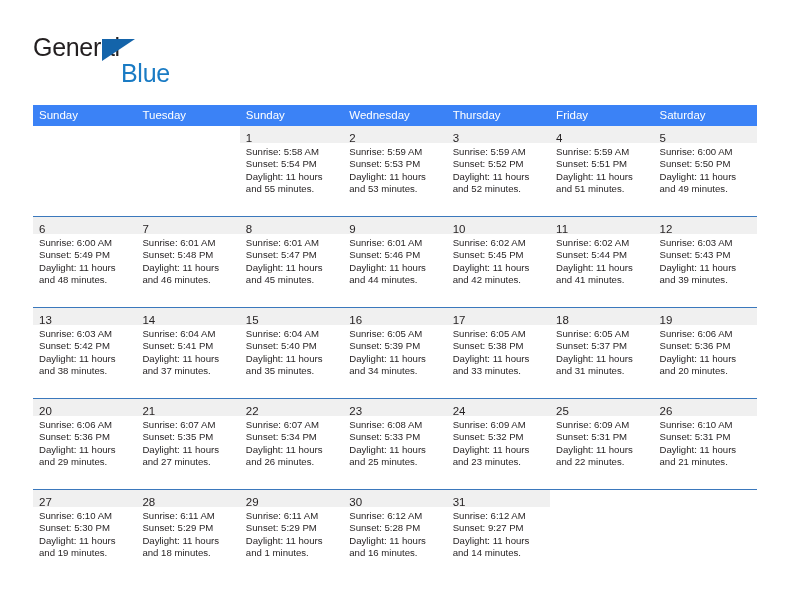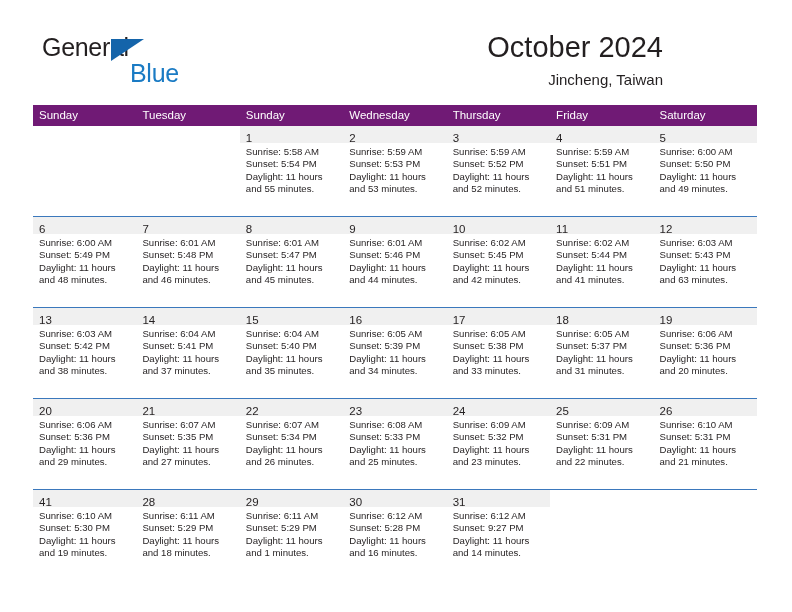--- a/index.html
+++ b/index.html
@@ -17,21 +17,21 @@
   .page {
     position: relative;
     width: 792px;
     height: 612px;
     box-sizing: border-box;
   }
 
   
   .header {
     position: absolute;
-    left: 9px; top: 0;
+    left: 0; top: 0;
     width: 689px;
     height: 100px;
   }
   .brand {
     position: absolute;
     left: 33px;
     top: 33px;
     width: 200px;
     height: 56px;
   }
@@ -90,21 +90,21 @@
   
   .calendar {
     position: absolute;
     left: 33px;
     top: 105px;
     width: 724px;
     border-collapse: collapse;
     table-layout: fixed;
   }
   .calendar th {
-    background: #701a75;
+    background: #3b82f6;
     color: #ffffff;
     font-size: 11.5px;
     font-weight: 400;
     text-align: left;
     padding: 4px 0 5px 6px;
     height: 12px;
     border: none;
   }
   .calendar col { width: 103.43px; }
 
@@ -152,24 +152,20 @@
 <div class="page">
 
   <div class="header">
 
     <div class="brand">
       <span class="brand-general">General</span>
       <span class="brand-triangle"></span>
       <span class="brand-blue">Blue</span>
     </div>
 
-    <div class="title-block">
-      <div class="cal-title">October 2024</div>
-      <div class="cal-subtitle">Jincheng, Taiwan</div>
-    </div>
 
   </div>
 
   <table class="calendar">
     <colgroup>
       <col>
         <col>
         <col>
         <col>
         <col>
@@ -324,21 +320,21 @@
               </div>
             </div>
           </td>
           <td>
             <div class="cell-inner">
               <div class="daynum-strip"><span class="daynum">12</span></div>
               <div class="cell-body">
                 <div class="cell-line">Sunrise: 6:03 AM</div>
                 <div class="cell-line">Sunset: 5:43 PM</div>
                 <div class="cell-line">Daylight: 11 hours</div>
-                <div class="cell-line">and 63 minutes.</div>
+                <div class="cell-line">and 39 minutes.</div>
               </div>
             </div>
           </td>
         </tr>
         <tr class="week-row">
           <td>
             <div class="cell-inner">
               <div class="daynum-strip"><span class="daynum">13</span></div>
               <div class="cell-body">
                 <div class="cell-line">Sunrise: 6:03 AM</div>
@@ -490,21 +486,21 @@
                 <div class="cell-line">Sunset: 5:31 PM</div>
                 <div class="cell-line">Daylight: 11 hours</div>
                 <div class="cell-line">and 21 minutes.</div>
               </div>
             </div>
           </td>
         </tr>
         <tr class="week-row">
           <td>
             <div class="cell-inner">
-              <div class="daynum-strip"><span class="daynum">41</span></div>
+              <div class="daynum-strip"><span class="daynum">27</span></div>
               <div class="cell-body">
                 <div class="cell-line">Sunrise: 6:10 AM</div>
                 <div class="cell-line">Sunset: 5:30 PM</div>
                 <div class="cell-line">Daylight: 11 hours</div>
                 <div class="cell-line">and 19 minutes.</div>
               </div>
             </div>
           </td>
           <td>
             <div class="cell-inner">

